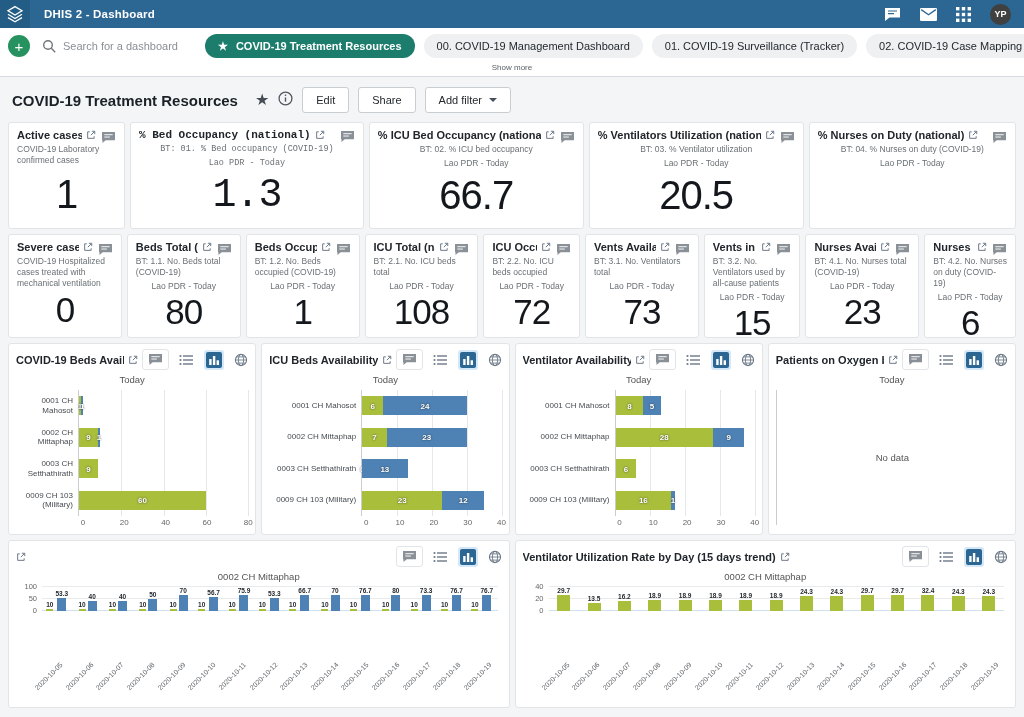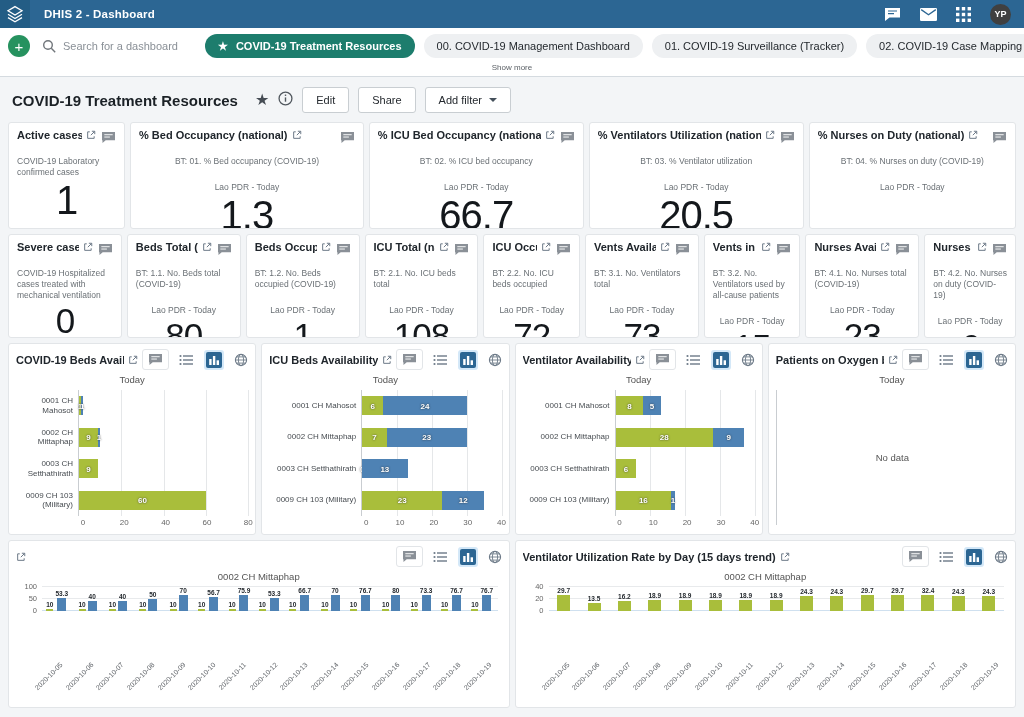--- a/index.html
+++ b/index.html
@@ -35,30 +35,30 @@
   .tbtn { background:#fff; border:1px solid #c9ced2; border-radius:3px; height:26px; padding:0 13px; font-size:11px; color:#24292e; display:flex; align-items:center; gap:7px; cursor:pointer; }
   .caret { width:0; height:0; border-left:4px solid transparent; border-right:4px solid transparent; border-top:4px solid #45505b; }
 
   .row { display:flex; gap:5px; margin-bottom:5px;border-radius:12px; }
   .card { background:#fff; border:1px solid #e2e5e8; border-radius:3px; position:relative; }
 
   
   .stat-card { padding:6px 8px; display:flex; flex-direction:column; overflow:hidden; }
   .r1 .stat-card { height:107px; }
   .r2 .stat-card { height:104px; }
-  .r1 > :nth-child(1) { flex:0 0 117px; } .r1 > :nth-child(2) { flex:1.14; }
+  .r1 > :nth-child(1) { flex:0 0 117px; } .r1 > :nth-child(2) { flex:1.14;font-family:Liberation Mono, monospace; }
   .r1 > :nth-child(3), .r1 > :nth-child(4) { flex:1.04; } .r1 > :nth-child(5) { flex:1; }
   .r2 > :nth-child(1) { flex:0 0 117px; }
   .r2 > .stat-card { flex:1; }
   .r2 > :nth-child(5), .r2 > :nth-child(7) { flex:.82; }
   .r2 > :nth-child(9) { flex:.77; }
   .stat-head { display:flex; align-items:center; gap:4px; padding-right:20px; }
   .stat-title { font-size:11px; font-weight:bold; color:#20262c; white-space:nowrap; overflow:hidden; }
   .stat-comment { position:absolute; top:7px; right:8px; cursor:pointer; }
-  .stat-sub { font-size:8.5px; color:#6a7075; line-height:1.3; margin-top:15px; }
+  .stat-sub { font-size:8.5px; color:#6a7075; line-height:1.3; margin-top:3px; }
   .sub-c { text-align:center; } .sub-l { text-align:left; }
   .stat-value { flex:1; display:flex; align-items:center; justify-content:center; font-size:40px; color:#14181c; letter-spacing:-1px; }
   .r2 .stat-value { font-size:35px; }
 
   
   .chart-card { flex:1; padding:5px 7px; display:flex; flex-direction:column; overflow:hidden; }
   .r3 .chart-card { height:192px; }
   .r4 .chart-card { height:168px; }
   .chart-head { display:flex; align-items:center; gap:4px; }
   .chart-title { font-size:11px; font-weight:bold; color:#20262c; white-space:nowrap; overflow:hidden; }

